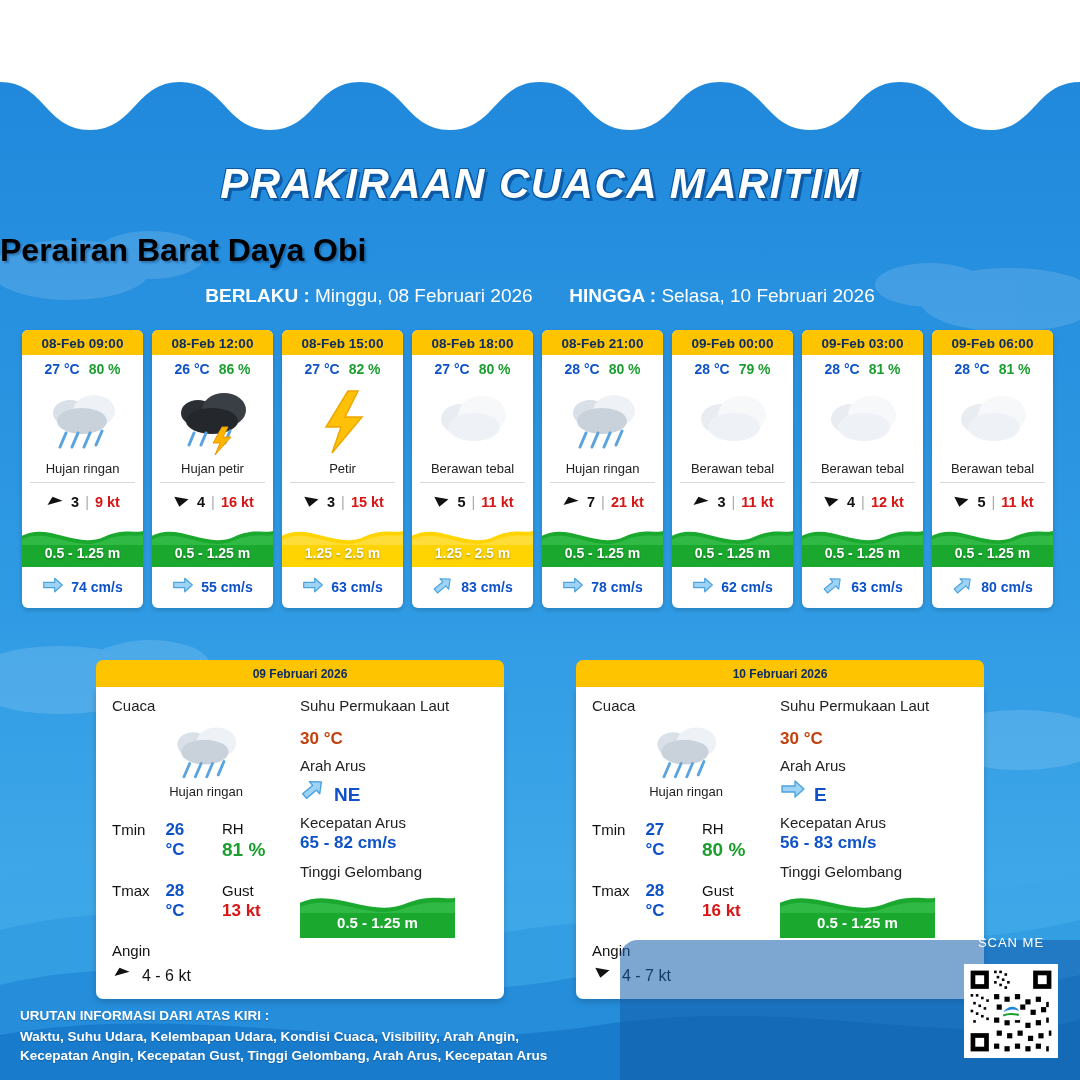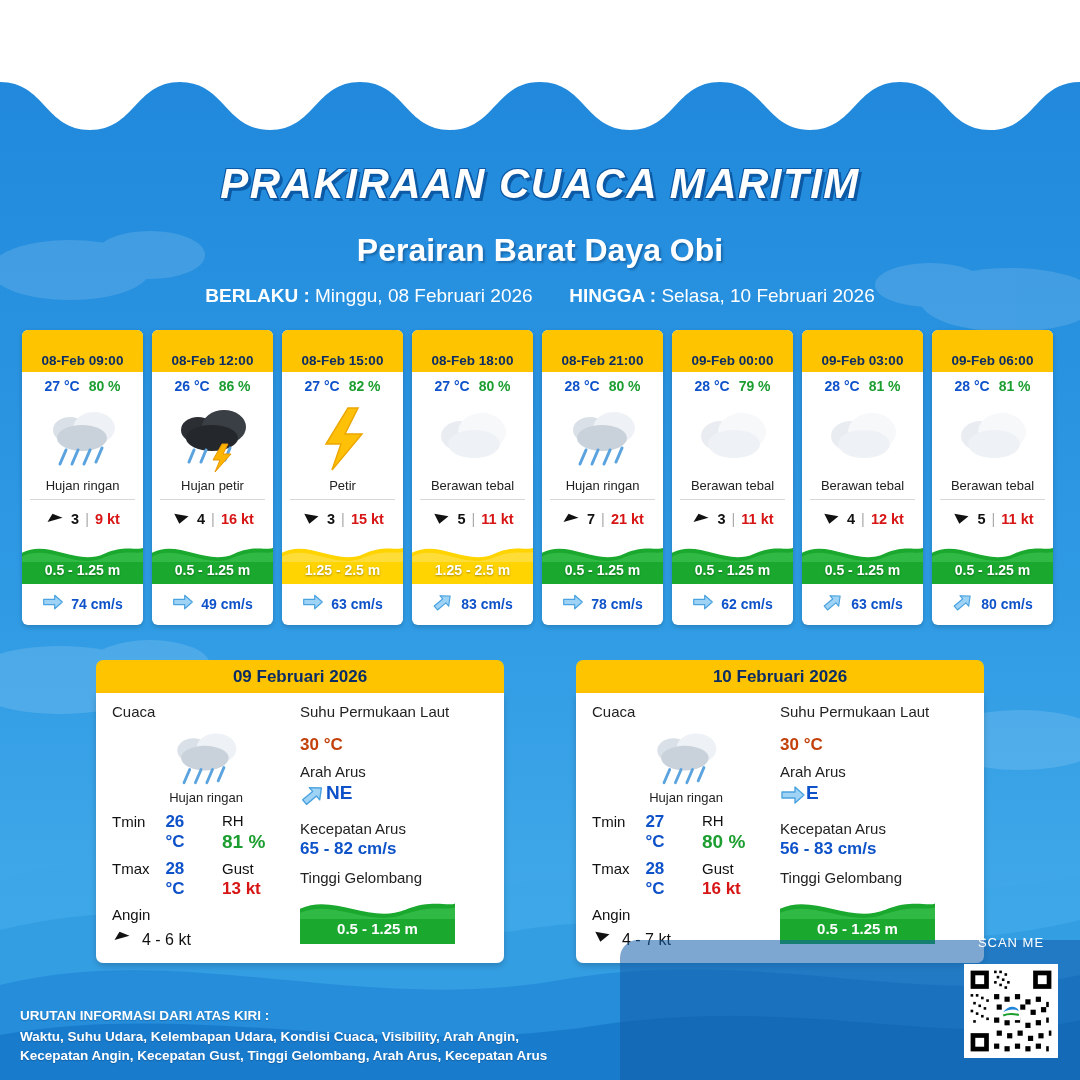--- a/index.html
+++ b/index.html
@@ -30,42 +30,42 @@
 
   
   .title-main {
     position:absolute; top:160px; width:100%; text-align:center;
     font-size: 42px; font-weight: bold; font-style: italic; color: #ffffff;
     letter-spacing: 1.5px;
     text-shadow: 3px 3px 0 #0c5aa6, -1px -1px 0 #0c5aa6, 1px -1px 0 #0c5aa6, -1px 1px 0 #0c5aa6;
     z-index: 7;
   }
   .title-sub {
-    position:absolute; top:232px; width:100%; text-align:center;
-    font-size: 32px; font-weight: bold; color: #ffffff;
+    position:absolute; top:232px; width:100%; 
+    font-size: 32px; font-weight: bold; color: #000000;
     text-shadow: 2px 2px 2px rgba(0,40,90,.35);
     z-index: 7;
   }
   .validity {
     position:absolute; top:285px; width:100%; text-align:center; color:#ffffff;
     font-size: 19px; z-index:7;
   }
   .validity b { font-weight: bold; }
   .validity .gap { display:inline-block; width: 26px; }
 
   
   .cards { position:absolute; top:330px; left:22px; width:1036px; display:flex; gap:9px; z-index:8; }
   .card {
     width: 121px; background:#ffffff; border-radius: 6px; overflow:hidden;
     box-shadow: 0 2px 5px rgba(0,0,0,.18);
     display:flex; flex-direction:column;
   }
   .card-time {
     background:#ffc400; color:#0c2d63; font-weight:bold; font-size:13.5px;
-    text-align:center; padding:23px 0 4px;
+    text-align:center; padding:6px 0 4px;
   }
   .card-tempvals { display:flex; justify-content:center; gap:9px; padding:6px 0 2px; font-size:14px; font-weight:bold;}
   .t-temp { color:#0e52c9; }
   .t-rh { color:#1b9e2f; }
   .card-icon { height: 82px; display:flex; align-items:center; justify-content:center; }
   .card-cond { text-align:center; font-size:13px; color:#222; padding: 0 2px 6px; min-height: 20px;}
   .card-sep { height:1px; background:#d8d8d8; margin: 0 8px; }
   .card-wind { display:flex; align-items:center; justify-content:center; gap:6px; padding:7px 0 8px; font-size:14.5px;}
   .wind-dir { display:inline-block; }
   .wind-kt-num { color:#111; font-weight:bold; }
@@ -75,42 +75,42 @@
   .wave-label {
     position:absolute; bottom:6px; width:100%; text-align:center;
     color:#ffffff; font-size:14px; font-weight:bold; text-shadow:0 1px 2px rgba(0,0,0,.35);
   }
   .card-curr { display:flex; align-items:center; justify-content:center; gap:7px; padding:7px 0 9px; font-size:14px; color:#0e52c9; font-weight:bold;}
 
   
   .panels { position:absolute; top:660px; left:0; width:100%; display:flex; justify-content:center; gap:72px; z-index:8; }
   .panel { width: 408px; }
   .panel-head {
-    background:#ffc400; color:#0c2d63; font-weight:bold; font-size:17px;
+    background:#ffc400; color:#0c2d63; font-weight:bold; font-size:12px;
     text-align:center; padding:7px 0 6px; border-radius:7px 7px 0 0;
   }
   .panel-body {
     background:#ffffff; border-radius:0 0 7px 7px; padding: 10px 16px 14px;
     display:flex; box-shadow: 0 3px 6px rgba(0,0,0,.18);
     min-height: 245px;
   }
   .panel-left { width: 196px; }
   .panel-right { width: 196px; }
   .p-label { font-size:15px; color:#222; }
   .p-icon { height: 66px; display:flex; align-items:flex-start; justify-content:center; margin-top:2px;}
   .p-cond { font-size:13px; color:#222; text-align:center; margin-top:2px;}
-  .p-row { display:flex; align-items:baseline; gap:10px; margin-top:7px; }
+  .p-row { display:flex; align-items:baseline; gap:10px; margin-top:21px; }
   .p-key { font-size:15px; color:#111; width: 48px;}
   .p-val-blue { font-size:17px; font-weight:bold; color:#0e52c9; }
   .p-val-red { font-size:17px; font-weight:bold; color:#d81515; }
   .p-val-green { font-size:19px; font-weight:bold; color:#1b9e2f; }
   .p-val-dark { font-size:16px; color:#111; }
   .two-col { display:flex; gap: 18px; }
   .p-sst { font-size:17px; color:#c2410c; font-weight:bold; margin-top:15px;}
-  .p-arrow-row { display:flex; align-items:flex-start; margin-top:2px;}
+  .p-arrow-row { display:flex; align-items:flex-end; gap:8px; margin-top:2px;}
   .p-arrow-txt { font-size:19px; font-weight:bold; color:#0e52c9; }
   .p-curr { font-size:17px; font-weight:bold; color:#0e52c9; margin-top:2px;}
   .p-wave-box { position:relative; height:52px; width:155px; margin-top:6px; }
   .p-wave-label { position:absolute; bottom:7px; width:100%; text-align:center; color:#fff; font-weight:bold; font-size:15px;}
 
   
   .footer-note {
     position:absolute; left:20px; bottom:14px; color:#ffffff; font-size:13.5px; font-weight:bold;
     line-height: 1.45; z-index: 9; text-shadow: 0 1px 1px rgba(0,40,90,.3);
   }
@@ -247,21 +247,21 @@
       <svg width="121" height="46" viewBox="0 0 121 46" preserveAspectRatio="none">
     <path d="M0,14.72 C26.62,0.92 54.45,28.52 82.28,15.64 C102.85,6.44 114.94999999999999,12.88 121,10.12 L121,46 L0,46 Z" fill="#1aa82e"></path>
     <path d="M0,18.400000000000002 C26.62,5.52 54.45,32.199999999999996 82.28,19.32 C102.85,11.04 114.94999999999999,16.56 121,13.799999999999999 L121,23.92 L0,23.92 Z" fill="#44c758" opacity=".55"></path>
   </svg>
       <div class="wave-label">0.5 - 1.25 m</div>
     </div>
     <div class="card-curr">
       <span><svg width="22" height="22" viewBox="0 0 26 26" style="transform:rotate(0deg)">
     <path d="M2,10 L15,10 L15,5 L24,13 L15,21 L15,16 L2,16 Z" fill="#9fd3f5" stroke="#4aa3e0" stroke-width="1.4" stroke-linejoin="round"></path>
   </svg></span>
-      <span>49 cm/s</span>
+      <span>55 cm/s</span>
     </div>
     </div>
     <div class="card">
     <div class="card-time">08-Feb 15:00</div>
     <div class="card-tempvals">
       <span class="t-temp">27 °C</span>
       <span class="t-rh">82 %</span>
     </div>
     <div class="card-icon">
         <svg width="86" height="74" viewBox="0 0 86 74">

